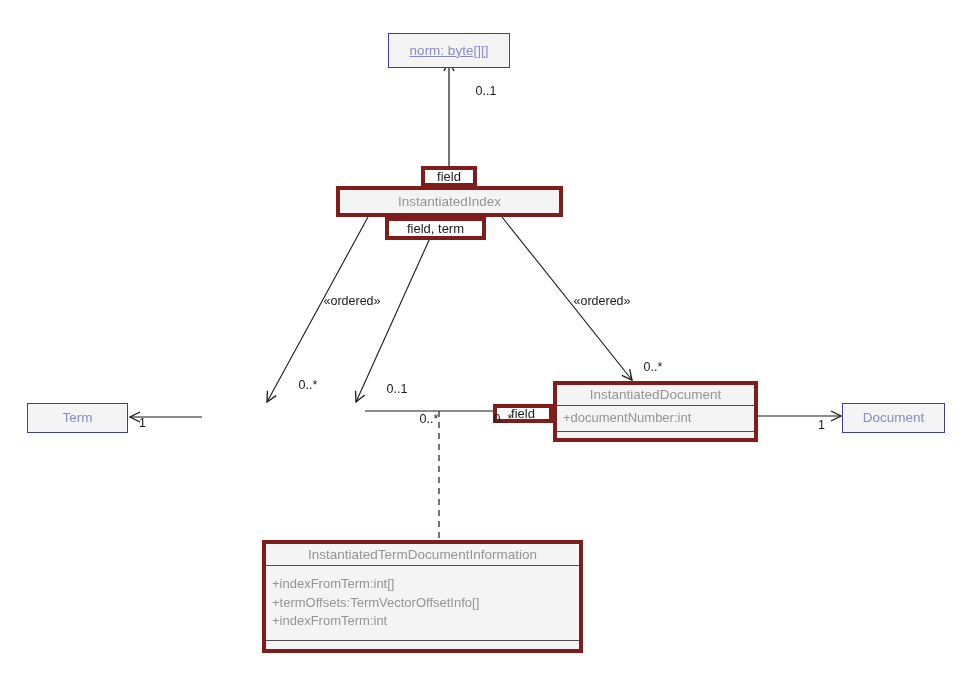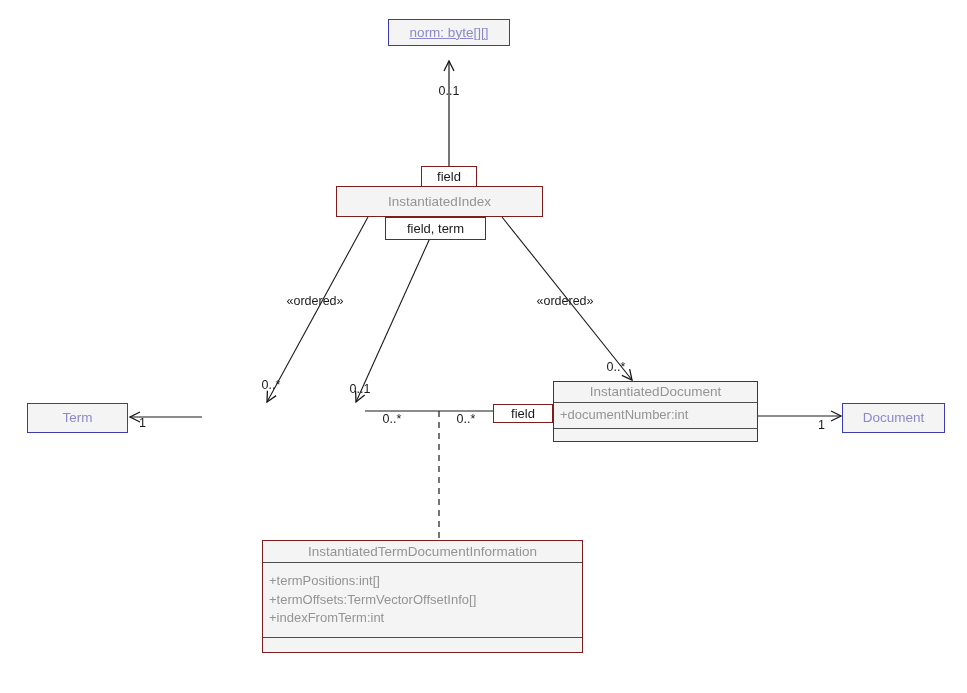--- a/index.html
+++ b/index.html
@@ -16,21 +16,21 @@
     overflow: hidden;
   }
   .canvas svg.lines {
     position: absolute;
     left: 0; top: 0;
   }
   .uml-box {
     position: absolute;
     box-sizing: border-box;
     background: #f4f4f4;
-    border: 1px solid #7f1d1d;
+    border: 4px solid #7f1d1d;
     font-size: 13.5px;
     color: #949494;
     display: flex;
     align-items: center;
     justify-content: center;
     line-height: 1;
   }
   .uml-box.blue {
     border: 1.5px solid #3d3caf;
     color: #8a89cc;
@@ -73,20 +73,21 @@
   }
   .lbl {
     position: absolute;
     font-size: 12.5px;
     color: #1a1a1a;
     line-height: 14px;
     white-space: nowrap;
   }
   .lbl.centered {
     transform: translateX(-50%);
+    margin-left: 37px;
   }
 </style>
 </head>
 <body>
 
 <div class="canvas">
 
   <svg class="lines" width="967" height="693" viewBox="0 0 967 693">
     <defs>
       <marker id="openarrow" viewBox="0 0 14 12" markerWidth="14" markerHeight="12" refX="12" refY="6" orient="auto" markerUnits="userSpaceOnUse">
@@ -96,29 +97,29 @@
     <line x1="449" y1="166" x2="449" y2="61" stroke="#1a1a1a" stroke-width="1.2" marker-end="url(#openarrow)"></line>
     <line x1="368" y1="217" x2="267" y2="402" stroke="#1a1a1a" stroke-width="1.1" marker-end="url(#openarrow)"></line>
     <line x1="430" y1="238" x2="356" y2="402" stroke="#1a1a1a" stroke-width="1.1" marker-end="url(#openarrow)"></line>
     <line x1="502" y1="217" x2="632" y2="380" stroke="#1a1a1a" stroke-width="1.1" marker-end="url(#openarrow)"></line>
     <line x1="202" y1="417" x2="130" y2="417" stroke="#1a1a1a" stroke-width="1.2" marker-end="url(#openarrow)"></line>
     <line x1="758" y1="416" x2="841" y2="416" stroke="#1a1a1a" stroke-width="1.2" marker-end="url(#openarrow)"></line>
     <line x1="365" y1="411" x2="493" y2="411" stroke="#1a1a1a" stroke-width="1.2"></line>
     <line x1="439" y1="411" x2="439" y2="556" stroke="#1a1a1a" stroke-width="1.2" stroke-dasharray="6,5"></line>
   </svg>
 
-  <div class="uml-box blue" style="left:388px; top:19px; width:122px; height:27px;">
+  <div class="uml-box blue" style="left:388px; top:33px; width:122px; height:35px;">
     <span class="underlined">norm: byte[][]</span>
   </div>
 
   <div class="uml-box qualifier" style="left:421px; top:166px; width:56px; height:21px;">
     <span>field</span>
   </div>
 
-  <div class="uml-box" style="left:336px; top:186px; width:207px; height:31px;">
+  <div class="uml-box" style="left:336px; top:186px; width:227px; height:31px;">
     <span>InstantiatedIndex</span>
   </div>
 
   <div class="uml-box qualifier" style="left:385px; top:217px; width:101px; height:23px;">
     <span>field, term</span>
   </div>
 
   <div class="uml-box blue" style="left:27px; top:403px; width:101px; height:30px;">
     <span>Term</span>
   </div>
@@ -136,21 +137,21 @@
     <div class="cmp empty" style="height:14px;"></div>
   </div>
 
   <div class="uml-box blue" style="left:842px; top:403px; width:103px; height:30px;">
     <span>Document</span>
   </div>
 
   <div class="uml-box multi" style="left:262px; top:540px; width:321px; height:113px;">
     <div class="cmp name" style="height:21px;">InstantiatedTermDocumentInformation</div>
     <div class="cmp attrs" style="height:75px;">
-      <div class="attr">+termPositions:int[]</div>
+      <div class="attr">+indexFromTerm:int[]</div>
       <div class="attr">+termOffsets:TermVectorOffsetInfo[]</div>
       <div class="attr">+indexFromTerm:int</div>
     </div>
     <div class="cmp empty" style="height:15px;"></div>
   </div>
 
   <span class="lbl centered" style="left:449px; top:84px;">0..1</span>
   <span class="lbl centered" style="left:315px; top:294px;">«ordered»</span>
   <span class="lbl centered" style="left:565px; top:294px;">«ordered»</span>
   <span class="lbl centered" style="left:271px; top:378px;">0..*</span>

